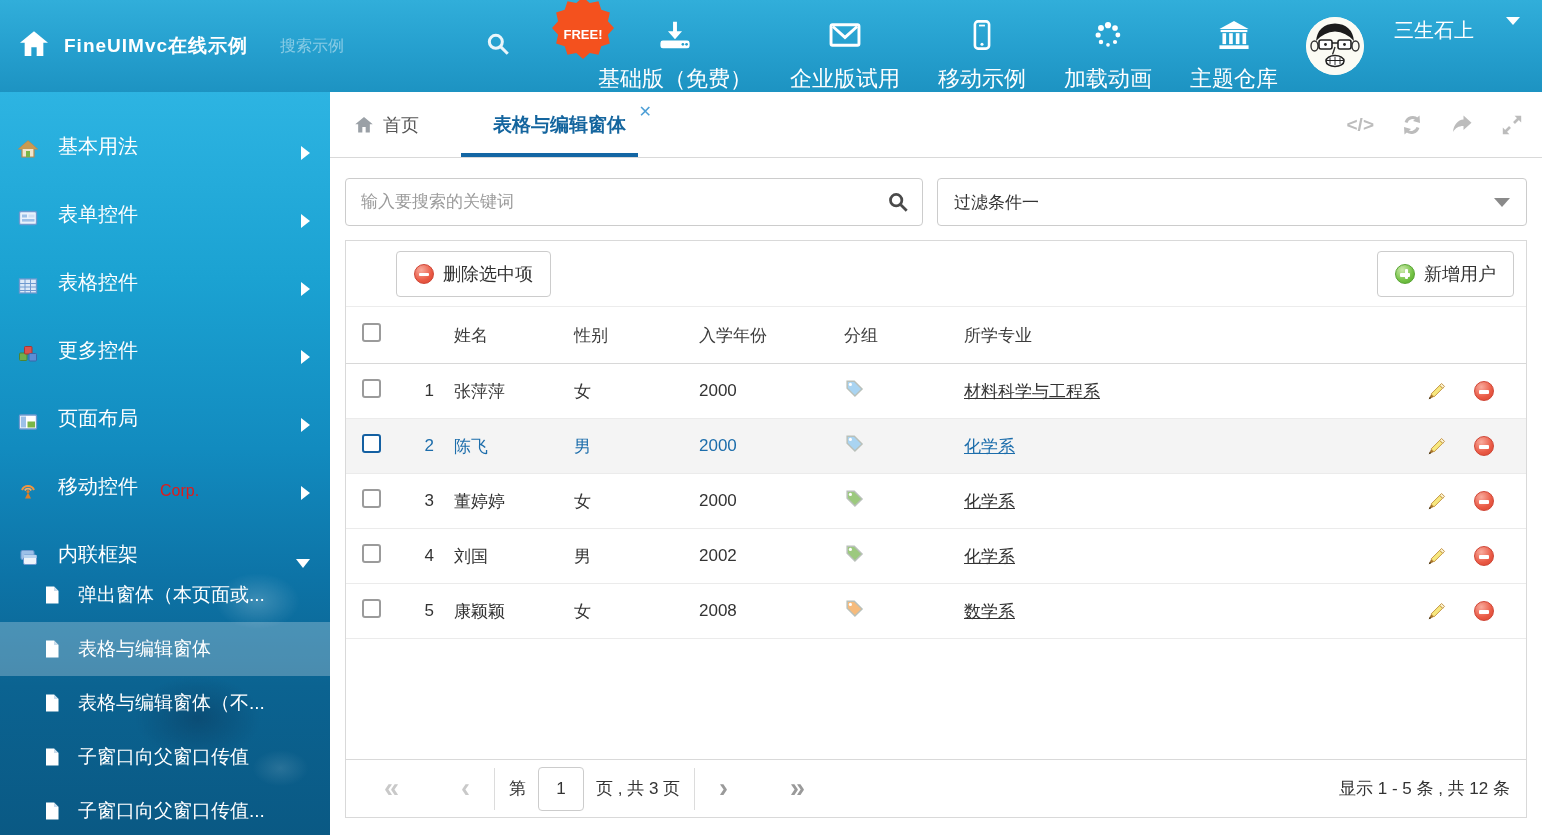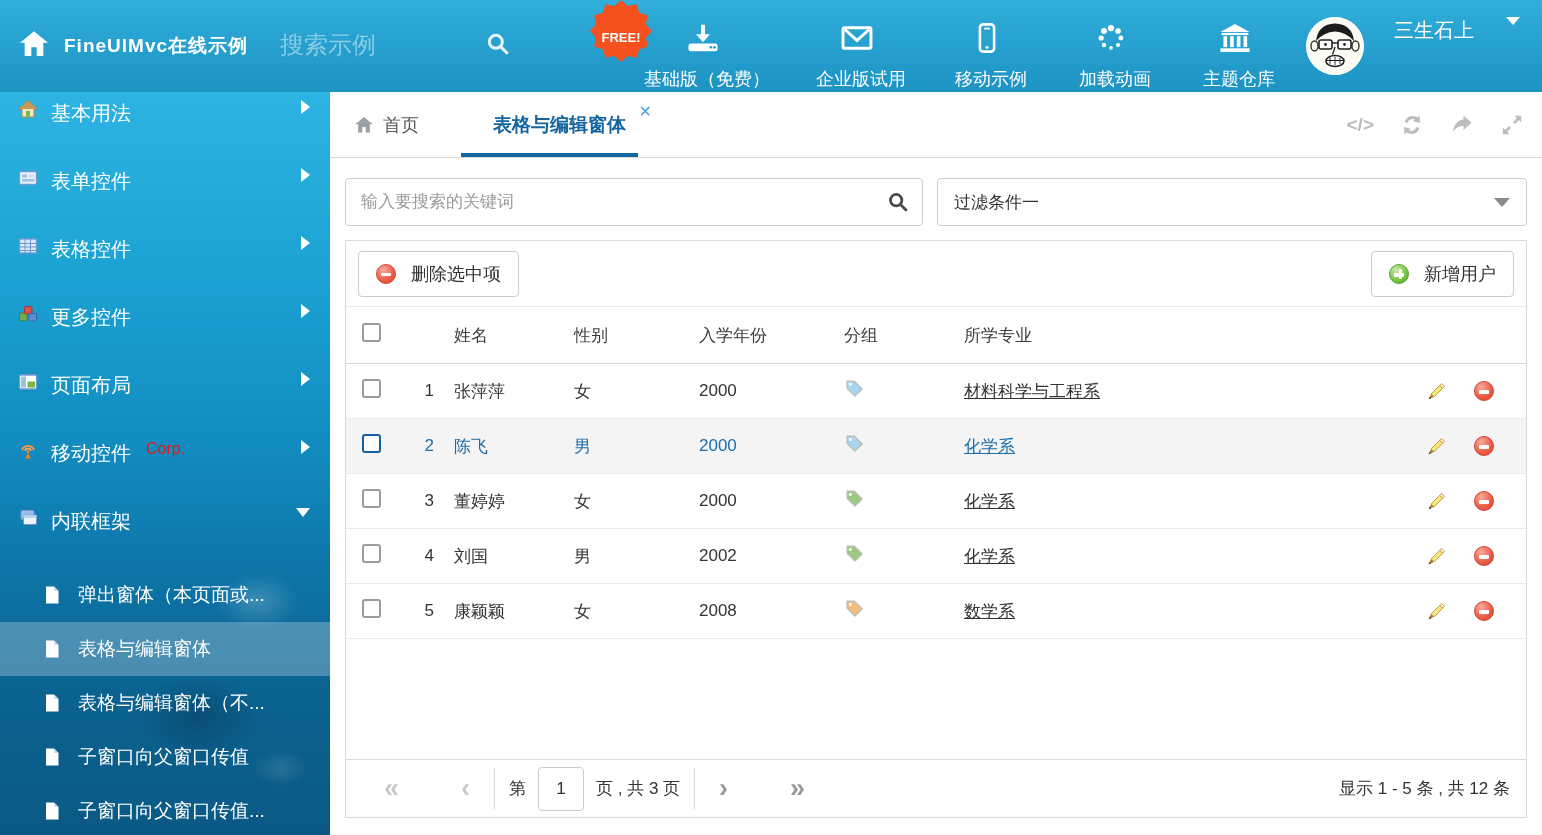--- a/index.html
+++ b/index.html
@@ -8,47 +8,47 @@
 
   .app { width:1542px; height:835px; display:flex; flex-direction:column; }
 
   
   .header { height:92px; flex:0 0 92px; display:flex; align-items:center;
     background:linear-gradient(180deg,#31aeda 0%,#259fce 55%,#1d93c2 100%); color:#fff; position:relative; }
   .brand { display:flex; align-items:center; gap:14px; padding-left:18px; cursor:pointer; }
   .brand-title { font-size:19px; font-weight:bold; letter-spacing:1px; }
   .hdr-search { display:flex; align-items:center; margin-left:32px; }
   .hdr-search input { background:transparent; border:none; outline:none; width:150px;
-    font-size:24px; color:#fff; font-family:Liberation Mono, monospace; }
+    font-size:16px; color:#fff; font-family:Liberation Serif, serif; }
   .hdr-search input::placeholder { color:rgba(255,255,255,0.45); }
   .hdr-search .mag { margin-left:55px; opacity:.9; }
   .hdr-nav { display:flex; align-items:flex-start; gap:38px; margin-left:auto; margin-right:28px; padding-top:20px; }
   .nav-item { display:flex; flex-direction:column; align-items:center; gap:9px; cursor:pointer; position:relative; min-width:86px; }
-  .nav-item .nv-label { font-size:18px; white-space:nowrap;margin-left:8px; }
+  .nav-item .nv-label { font-size:22px; white-space:nowrap; }
   .free-badge { position:absolute; top:-22px; left:-46px; width:62px; height:62px; display:flex;
     align-items:center; justify-content:center; }
   .free-badge .burst-txt { position:absolute; color:#fff; font-weight:bold; font-size:13px; top:30px; }
   .user { display:flex; align-items:flex-start; gap:30px; margin-right:22px; cursor:pointer; }
   .avatar { width:58px; height:58px; border-radius:50%; background:#fdfdf6; overflow:hidden; flex:0 0 58px; }
   .user-name { font-size:20px; }
   .caret-down-w { width:0; height:0; border-left:7px solid transparent; border-right:7px solid transparent;
     border-top:8px solid #fff; margin-left:2px; }
 
   
   .body-row { flex:1; display:flex; min-height:0; }
 
   
   .sidebar { width:330px; flex:0 0 330px; position:relative; overflow:hidden;
     background:linear-gradient(180deg,#2db4e2 0%,#1ba2d2 25%,#128bbf 48%,#0d74a7 65%,#0b6391 80%,#0a5984 100%); }
   .sidebar::after { content:""; position:absolute; inset:55% 0 0 0; pointer-events:none;
     background:
       radial-gradient(60px 40px at 78% 30%, rgba(255,255,255,0.20), rgba(255,255,255,0) 70%),
       radial-gradient(90px 60px at 60% 65%, rgba(10,40,70,0.35), rgba(10,40,70,0) 70%),
       radial-gradient(40px 26px at 85% 80%, rgba(255,255,255,0.12), rgba(255,255,255,0) 70%); }
-  .side-item { height:68px; display:flex; align-items:flex-start; gap:13px; padding:8px 20px 0 18px;
+  .side-item { height:68px; display:flex; align-items:flex-end; gap:20px; padding:8px 20px 0 18px;
     color:#fff; font-size:20px; cursor:pointer; position:relative; z-index:2; }
   .side-item .caret-r { margin-left:auto; width:0; height:0; border-top:7px solid transparent;
     border-bottom:7px solid transparent; border-left:9px solid #fff; }
   .side-item .caret-d { margin-left:auto; width:0; height:0; border-left:7px solid transparent;
     border-right:7px solid transparent; border-top:9px solid #fff; }
   .side-badge { color:#e31919; font-size:16px; margin-left:2px; }
   .side-sub { height:54px; display:flex; align-items:center; gap:16px; padding-left:42px;
     color:#fff; font-size:19px; cursor:pointer; position:relative; z-index:2; white-space:nowrap; }
   .side-sub.active { background:rgba(255,255,255,0.26); }
   .sicon { flex:0 0 20px; }
@@ -71,22 +71,22 @@
     font-size:17px; color:#333; outline:none; font-family:inherit; }
   .search-box input::placeholder { color:#9b9b9b; }
   .search-box .mag2 { position:absolute; right:14px; top:13px; cursor:pointer; }
   .select-box { flex:1; height:48px; border:1px solid #ccc; border-radius:4px; display:flex; align-items:center;
     padding:0 16px; font-size:17px; color:#333; cursor:pointer; }
   .select-box .sel-caret { margin-left:auto; width:0; height:0; border-left:8px solid transparent;
     border-right:8px solid transparent; border-top:9px solid #8a8a8a; }
 
   .panel { margin-top:14px; flex:1; border:1px solid #d9d9d9; display:flex; flex-direction:column; min-height:0; margin-bottom:17px; }
   .panel-toolbar { flex:0 0 66px; display:flex; align-items:center; padding:0 12px; border-bottom:1px solid #ececec; }
-  .btn { height:46px; display:flex; align-items:center; gap:15px; padding:0 17px; border:1px solid #ccc;
-    border-radius:4px; background:#fff; font-size:18px; color:#333; cursor:pointer; font-family:inherit; }
+  .btn { height:46px; display:flex; align-items:center; gap:9px; padding:0 17px; border:1px solid #ccc;
+    border-radius:4px; background:#fff; font-size:18px; color:#333; cursor:pointer; font-family:inherit;margin-left:38px; }
   .btn-right { margin-left:auto; }
   .circle-minus { width:20px; height:20px; border-radius:50%; position:relative; flex:0 0 20px;
     background:radial-gradient(circle at 35% 28%, #f8ab9d, #ea5a45 60%, #d74530); border:1px solid #cf4434; }
   .circle-minus::after { content:""; position:absolute; left:4px; right:4px; top:8px; height:3.5px; background:#fff; border-radius:1px; }
   .circle-plus { width:20px; height:20px; border-radius:50%; position:relative; flex:0 0 20px;
     background:radial-gradient(circle at 35% 28%, #cdeaad, #74c245 60%, #55a52c); border:1px solid #59a534; }
   .circle-plus::before { content:""; position:absolute; left:4px; right:4px; top:8.5px; height:3.5px; background:#fff; border-radius:1px; }
   .circle-plus::after { content:""; position:absolute; top:4px; bottom:4px; left:8.5px; width:3.5px; background:#fff; border-radius:1px; }
 
   .grid-header, .grid-row { display:grid; grid-template-columns:52px 40px 120px 125px 145px 120px 460px 1fr; align-items:center; }

